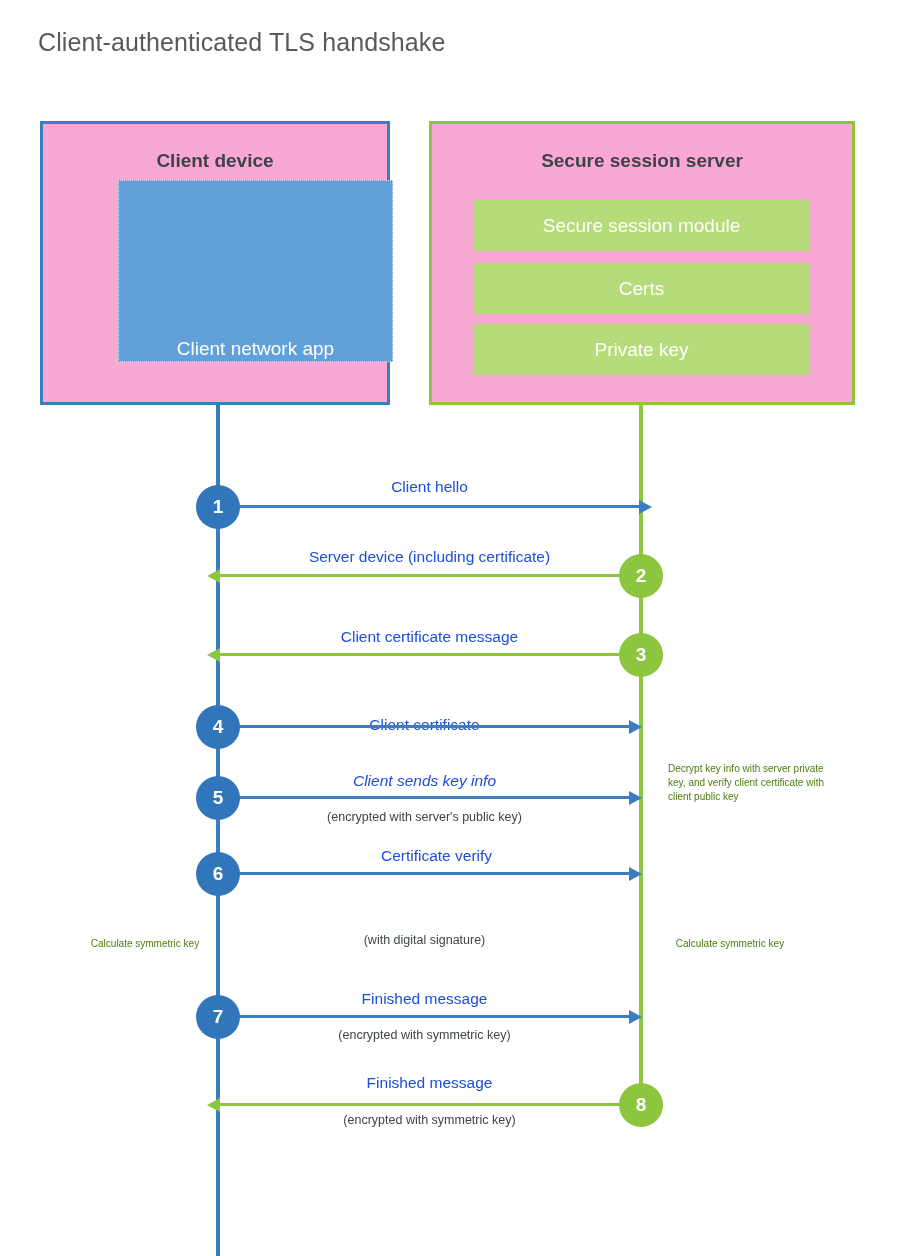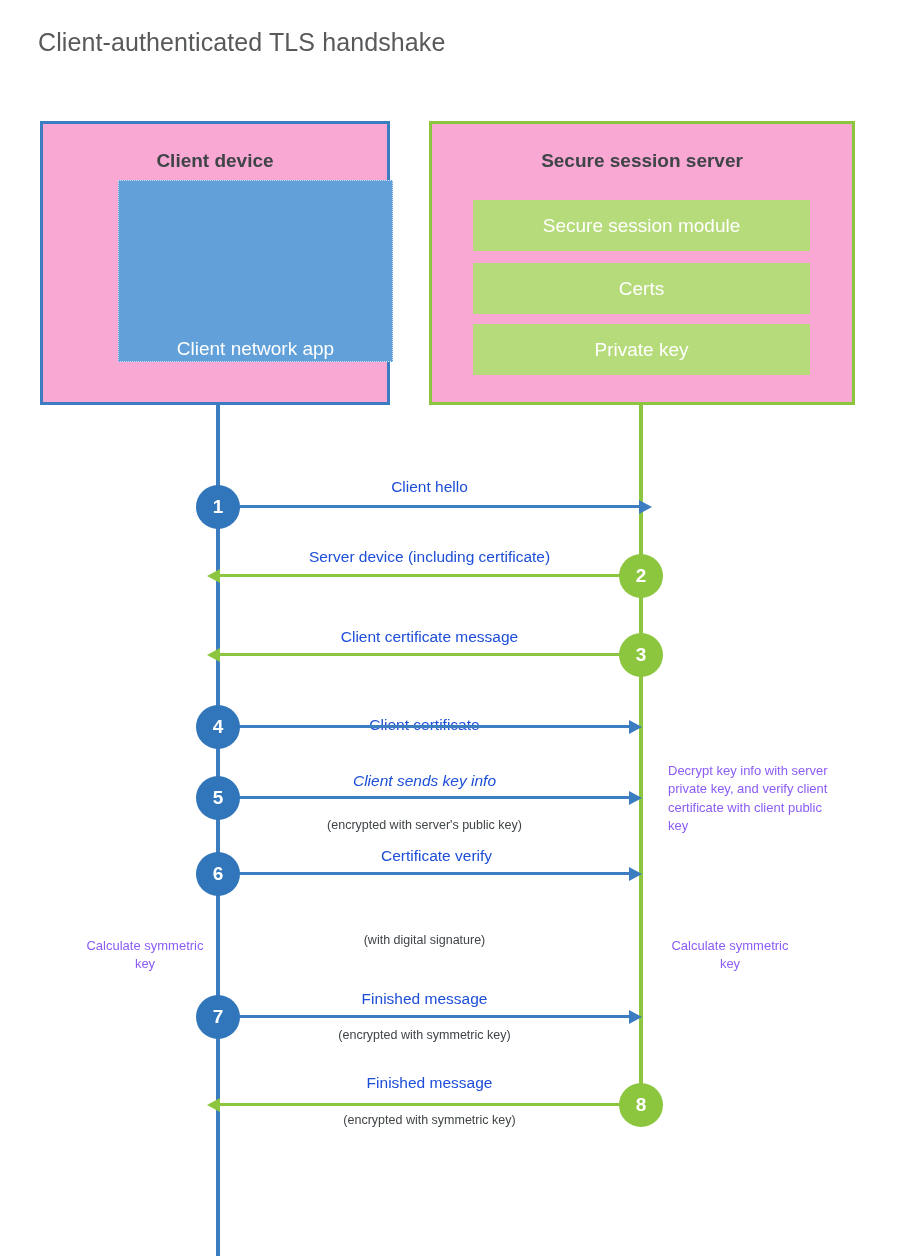--- a/index.html
+++ b/index.html
@@ -77,21 +77,21 @@
     position:absolute;text-align:center;font-size:15.5px;color:#1d4ed8;
     white-space:nowrap;
   }
   .msg-sublabel{
     position:absolute;text-align:center;font-size:12.5px;color:#3f4447;
     white-space:nowrap;
   }
 
   
   .side-note{
-    position:absolute;font-size:13px;line-height:1.42;color:#8b5cf6;
+    position:absolute;font-size:10px;line-height:1.42;color:#4d7c0f;
   }
   .side-note.left{text-align:center;}
   .side-note.right-center{text-align:center;}
   .side-note.right-left{text-align:left;}
 </style>
 </head>
 <body>
 
 <div class="canvas">
 
@@ -144,21 +144,21 @@
       <div class="arrowhead right blue"></div>
     </div>
     <div class="step-badge blue" style="left:196px;top:705px;">4</div>
   </div>
 
   <div class="step">
     <div class="msg-label" style="left:218px;top:772px;width:413px;font-style:italic;">Client sends key info</div>
     <div class="msg-line blue" style="left:218px;top:796px;width:411px;">
       <div class="arrowhead right blue"></div>
     </div>
-    <div class="msg-sublabel" style="left:218px;top:810px;width:413px;margin-top:8px;">(encrypted with server's public key)</div>
+    <div class="msg-sublabel" style="left:218px;top:810px;width:413px;">(encrypted with server's public key)</div>
     <div class="step-badge blue" style="left:196px;top:776px;">5</div>
   </div>
 
   <div class="step">
     <div class="msg-label" style="left:230px;top:847px;width:413px;">Certificate verify</div>
     <div class="msg-line blue" style="left:218px;top:872px;width:411px;">
       <div class="arrowhead right blue"></div>
     </div>
     <div class="msg-sublabel" style="left:218px;top:885px;width:413px;margin-top:48px;">(with digital signature)</div>
     <div class="step-badge blue" style="left:196px;top:852px;">6</div>

